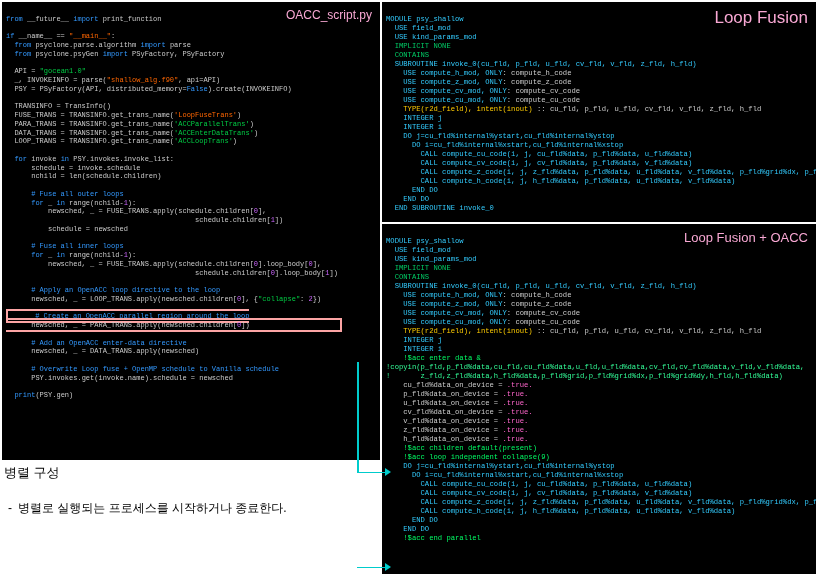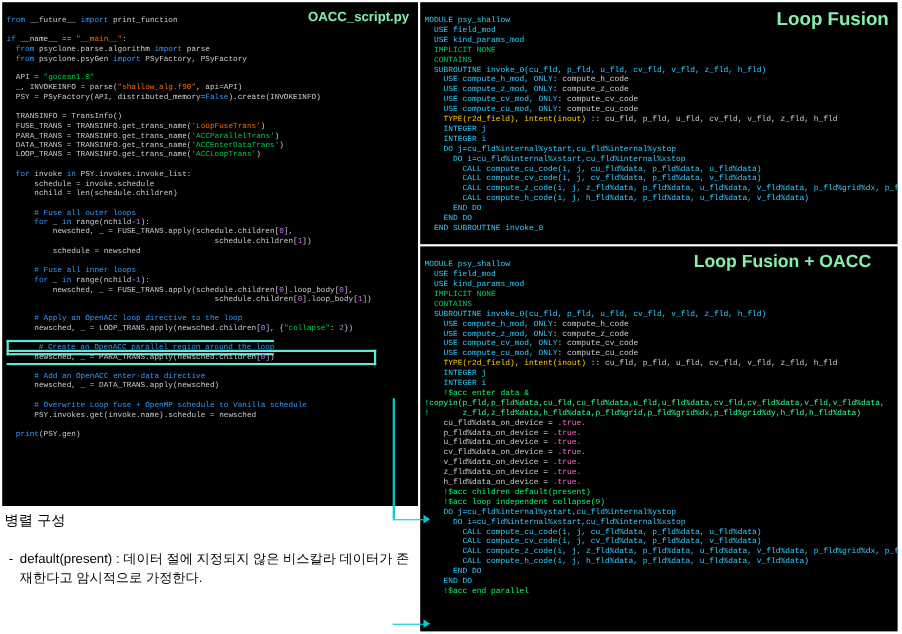--- a/index.html
+++ b/index.html
@@ -1,24 +1,24 @@
 <!DOCTYPE html>
 <html><head>
 <meta charset="utf-8">
 <style>
 *{margin:0;padding:0;box-sizing:border-box}
 body{width:820px;height:576px;background:#fff;font-family:Consolas,"Courier New",monospace;font-size:7px;position:relative;overflow:hidden}
 .panel{position:absolute;background:#000;overflow:hidden}
 .panel-left{left:2px;top:2px;width:378px;height:458px}
 .panel-top-right{left:382px;top:2px;width:434px;height:220px}
 .panel-bottom-right{left:382px;top:224px;width:434px;height:350px}
-.title-label{position:absolute;color:#86efac;font-family:Arial,sans-serif;font-weight:bold;z-index:10;background:#000;padding:2px 4px}
+.title-label{position:absolute;color:#f9a8d4;font-family:Arial,sans-serif;font-weight:normal;z-index:10;background:#000;padding:2px 4px}
 .title-left{right:4px;top:4px;font-size:12px}
 .title-tr{right:4px;top:4px;font-size:17px}
-.title-br{right:20px;top:4px;font-size:16px}
+.title-br{right:4px;top:4px;font-size:13px}
 .code{padding:4px;color:#ccc;line-height:1.25;white-space:pre;font-size:7px}
 .code-fortran{font-size:7.2px}
 .kw-from{color:#3399ff}
 .kw-import{color:#3399ff}
 .kw-if{color:#3399ff}
 .kw-for{color:#3399ff}
 .kw-in{color:#3399ff}
 .kw-print{color:#3399ff}
 .kw-false{color:#3399ff}
 .str{color:#ff6600}
@@ -34,21 +34,21 @@
 .type{color:#ffcc00}
 .intent{color:#ffcc00}
 .integer{color:#33ccff}
 .do{color:#33ccff}
 .call{color:#33ccff}
 .enddo{color:#33ccff}
 .endsub{color:#33ccff}
 .acc{color:#00ff66}
 .acc2{color:#33ff99}
 .true{color:#ff66cc}
-.highlight-box{border:2px solid #5eead4;padding:1px 2px}
+.highlight-box{border:2px solid #fca5a5;padding:1px 2px}
 .arrow{position:absolute;z-index:20}
 .arrow-line{position:absolute;border-top:1.5px solid #00cccc}
 .arrow-head{position:absolute;width:0;height:0;border-left:6px solid #00cccc;border-top:4px solid transparent;border-bottom:4px solid transparent}
 .korean-box{position:absolute;left:4px;top:464px;width:374px;font-family:"Malgun Gothic",Arial,sans-serif;color:#000;font-size:12px;line-height:1.4}
 .korean-title{font-size:13px;margin-bottom:18px}
 .korean-item{padding-left:14px;position:relative}
 .korean-item:before{content:"-";position:absolute;left:4px}
 </style>
 </head>
 <body>
@@ -176,14 +176,14 @@
   <div class="arrow-line" style="left:0;top:100%;width:30px"></div>
   <div class="arrow-head" style="left:28px;top:106px"></div>
 </div>
 <div class="arrow" style="left:357px;top:362px;width:30px;height:205px">
   <div class="arrow-line" style="left:0;top:100%;width:30px"></div>
   <div class="arrow-head" style="left:28px;top:201px"></div>
 </div>
 
 <div class="korean-box">
   <div class="korean-title">병렬 구성</div>
-  <div class="korean-item">default(present) : 데이터 절에 지정되지 않은 비스칼라 데이터가 존재한다고 암시적으로 가정한다.</div>
+  <div class="korean-item">병렬로 실행되는 프로세스를 시작하거나 종료한다.</div>
 </div>
 
 </body></html>

